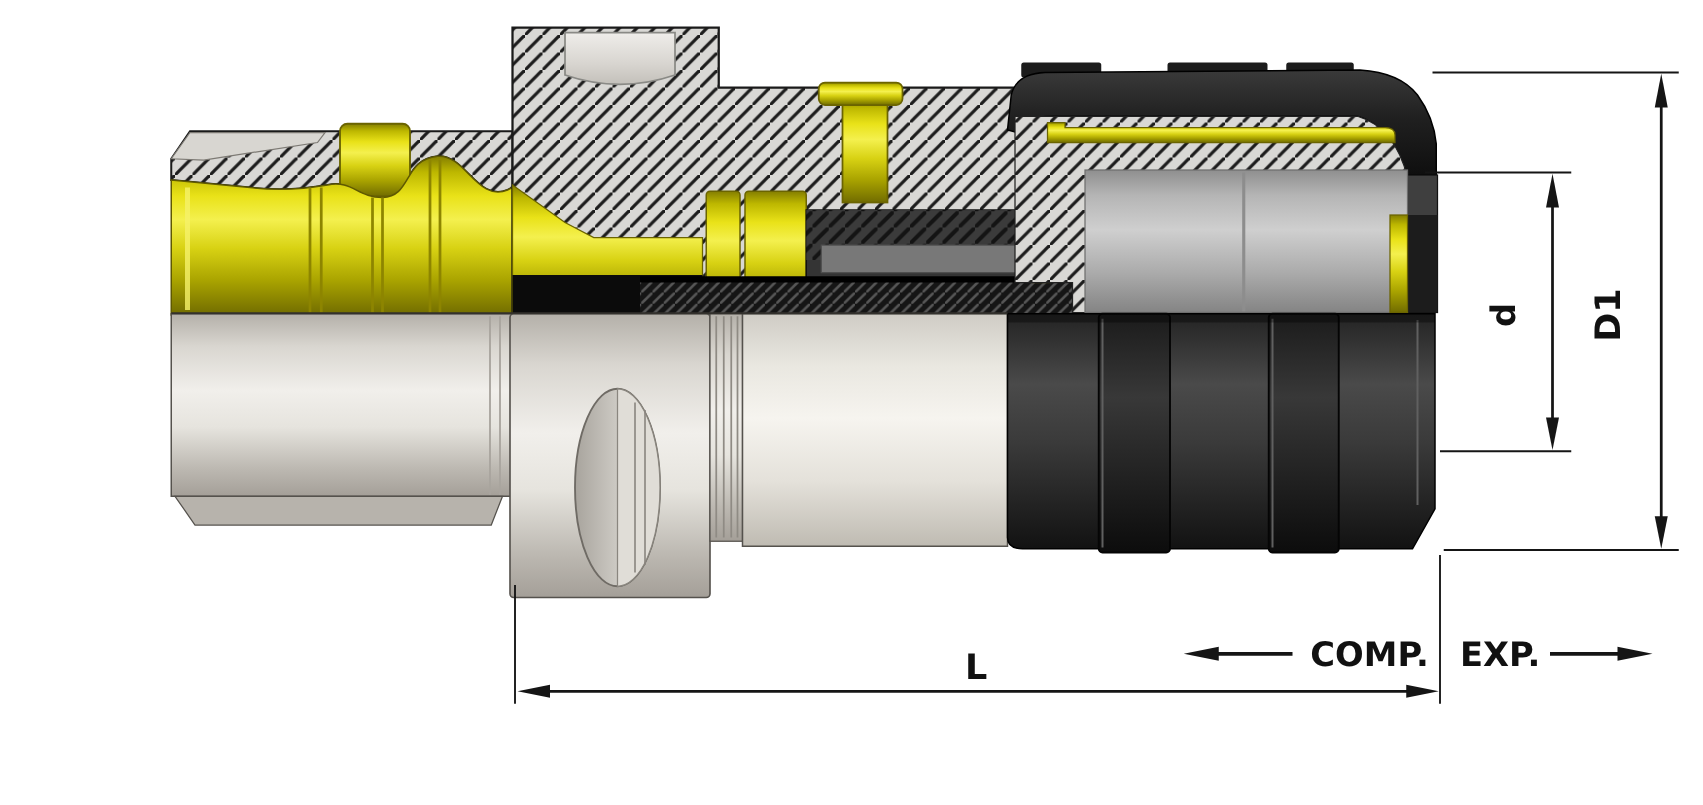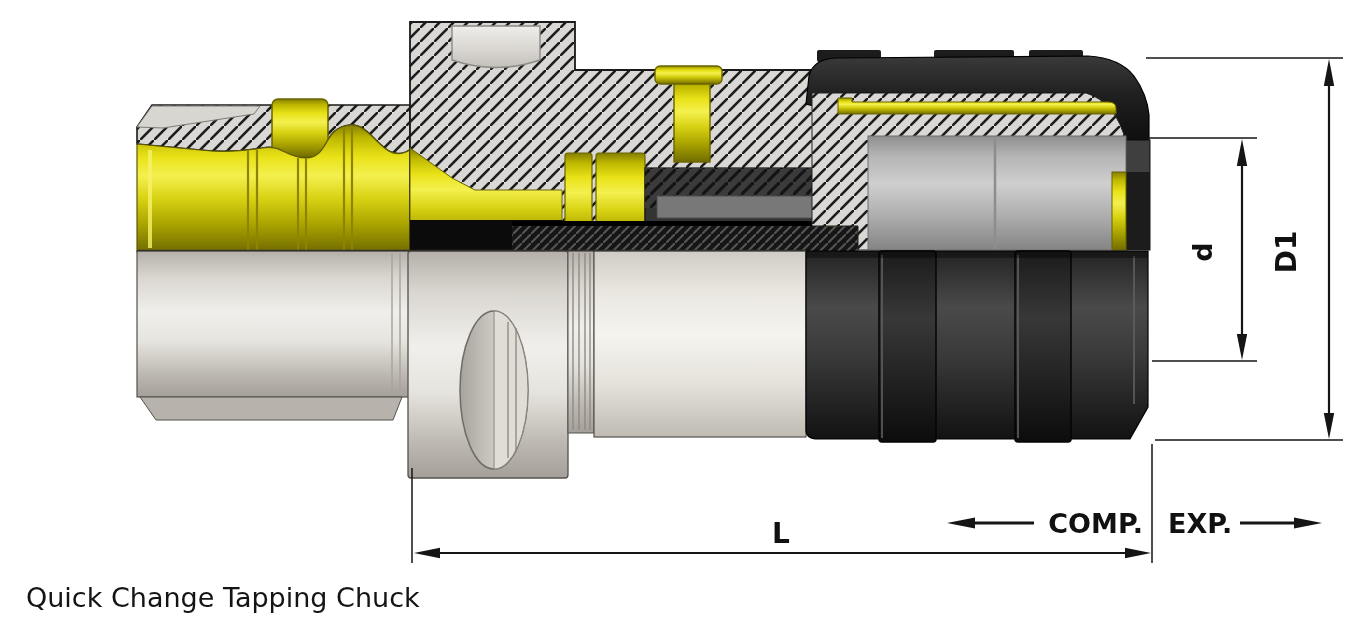--- a/index.html
+++ b/index.html
@@ -216,14 +216,13 @@
     </g>
   </g>
 
   <text transform="translate(1212,252) rotate(-90)" text-anchor="middle" font-size="27">d</text>
   <text transform="translate(1296,252) rotate(-90)" text-anchor="middle" font-size="28">D1</text>
   <text x="781" y="543" text-anchor="middle" font-size="28">L</text>
   <text x="1143" y="533" text-anchor="end" font-size="27">COMP.</text>
   <text x="1168" y="533" text-anchor="start" font-size="27">EXP.</text>
 </svg>
 
-<div class="caption">Quick Change Tapping Chuck</div>
 </div>
 
 </body></html>

